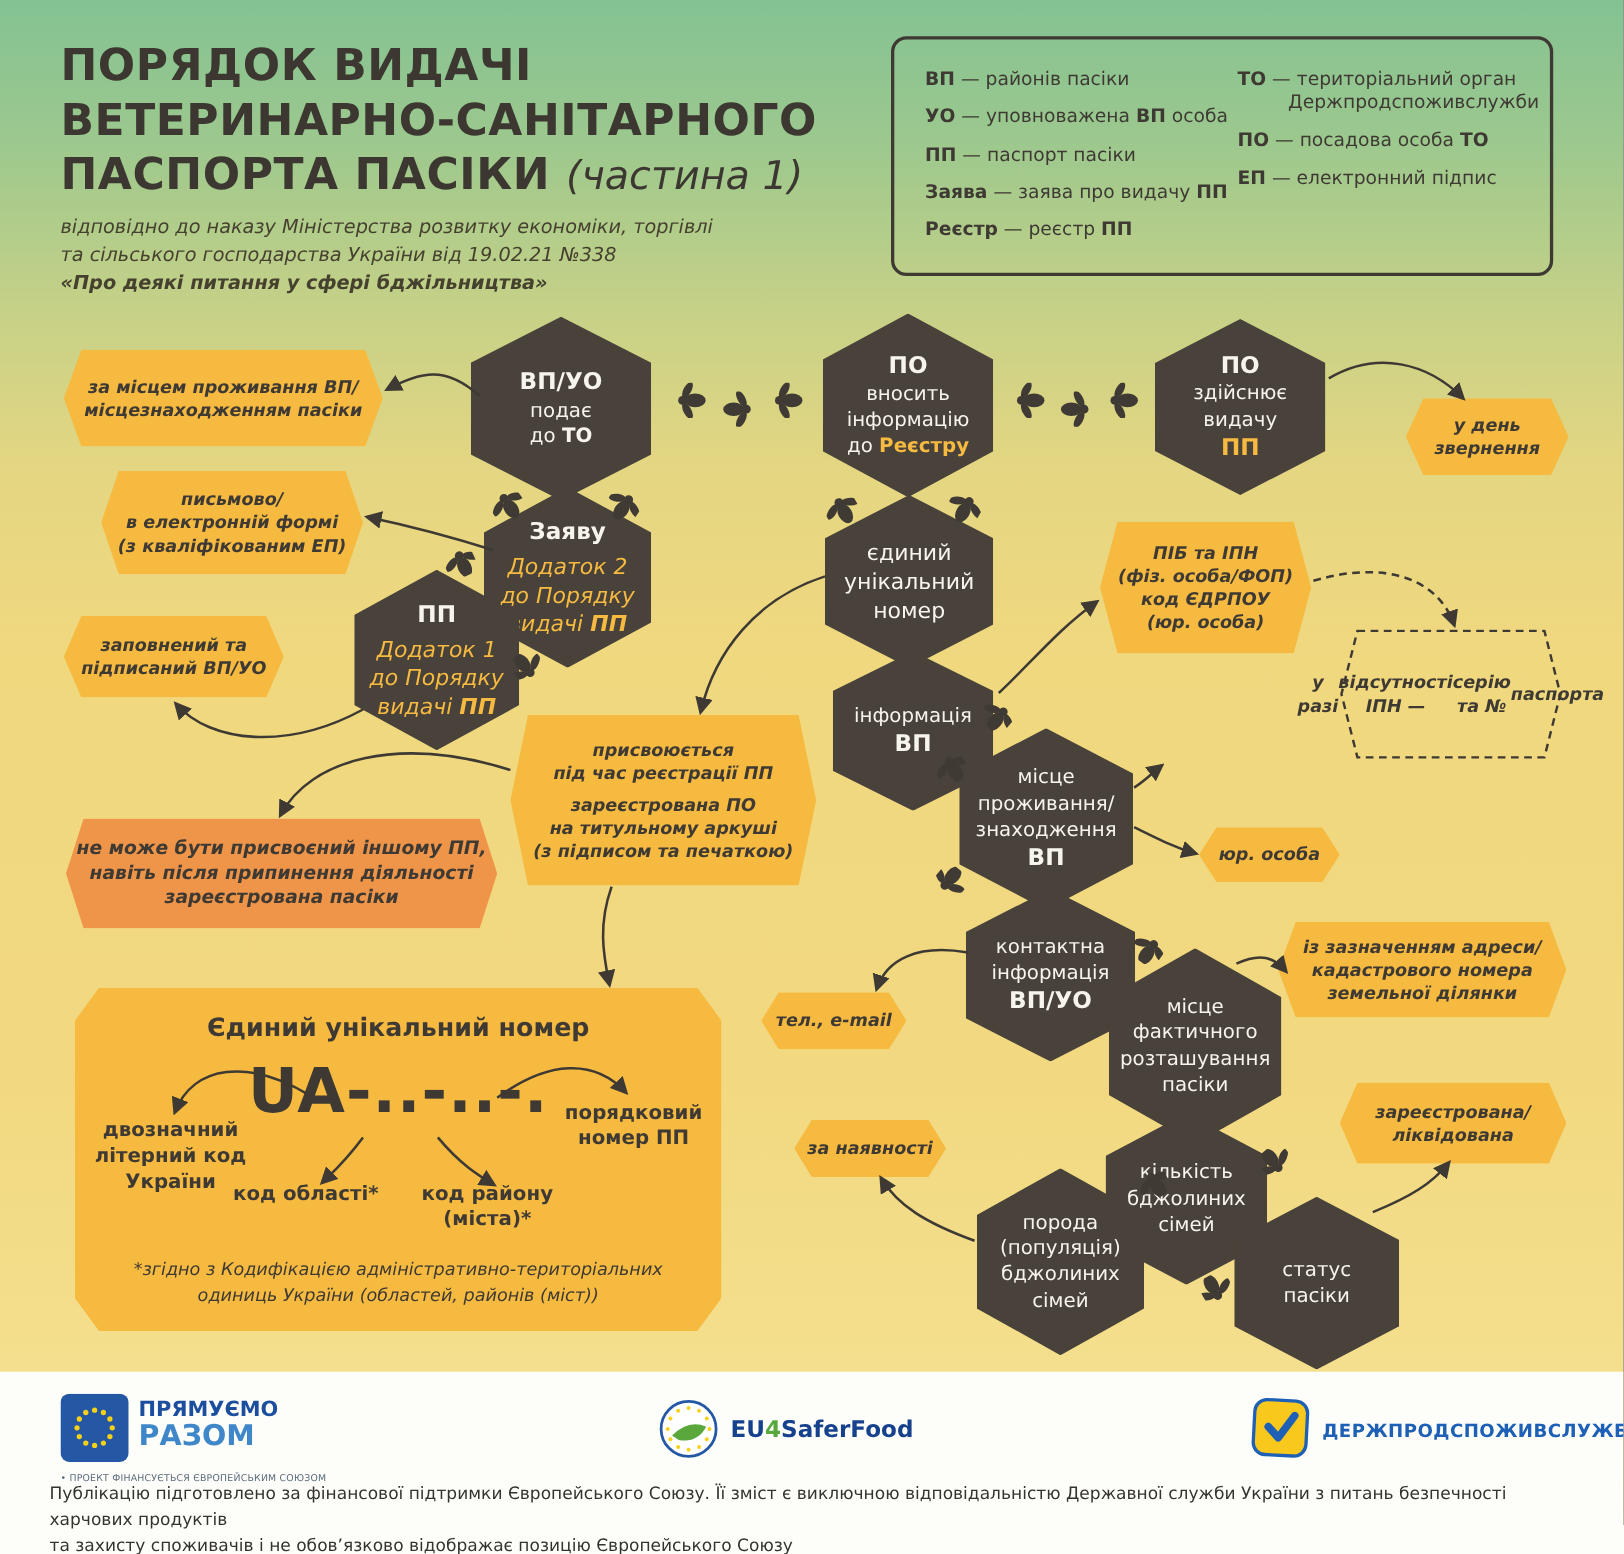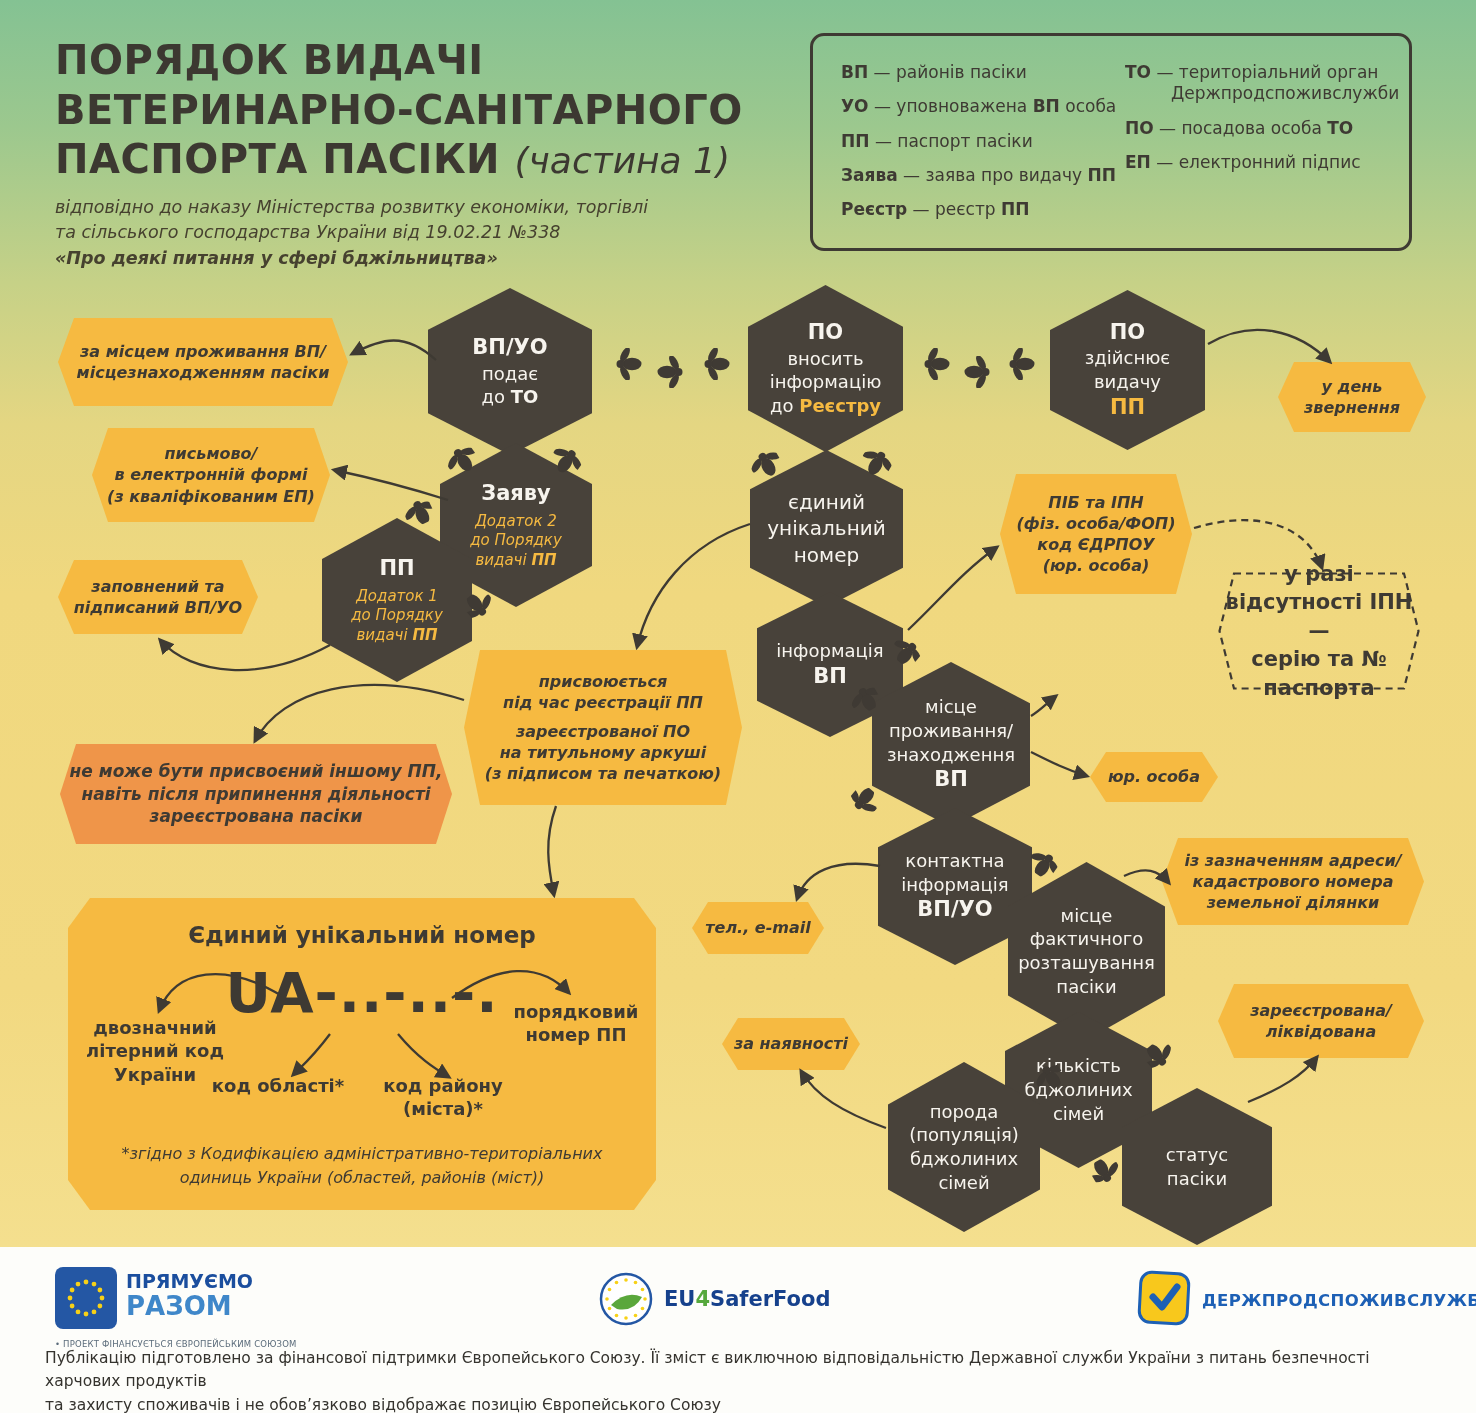--- a/index.html
+++ b/index.html
@@ -23,33 +23,33 @@
   
   .hex{
     position:absolute; background:#48423a; color:#f7f4ee; text-align:center;
     clip-path:polygon(50% 0,100% 25%,100% 75%,50% 100%,0 75%,0 25%);
     display:flex; flex-direction:column; align-items:center; justify-content:center;
     font-size:18px; line-height:1.32;
   }
   .hex .lg{ font-size:21px; font-weight:bold; }
   .hex .b{ font-weight:bold; }
   .acc{ color:#f6ba41; }
-  .hx-sub{ font-style:italic; color:#f6ba41; font-size:15px; line-height:1.3; }
+  .hx-sub{ font-style:italic; color:#f6ba41; font-size:20px; line-height:1.3; }
   
   .co{
     position:absolute; background:#f6ba41; color:#3e3a33; text-align:center;
     clip-path:polygon(16px 0,calc(100% - 16px) 0,100% 50%,calc(100% - 16px) 100%,16px 100%,0 50%);
     display:flex; flex-direction:column; align-items:center; justify-content:center;
     font-style:italic; font-weight:bold; font-size:16px; line-height:1.32;
   }
   .co.orange{ background:#ef9549; font-size:17px; }
   .co-gap{ height:8px; }
   .co-dashed-text{
-    position:absolute; display:flex; flex-direction:column; align-items:center; justify-content:center;
-    text-align:center; font-weight:bold; font-size:21px; line-height:1.35; color:#3e3a33;
+    position:absolute; display:flex; align-items:center; justify-content:center;
+    text-align:center; font-style:italic; font-weight:bold; font-size:16px; line-height:1.35; color:#3e3a33;
   }
   
   .bigbox{
     left:68px; top:898px; width:588px; height:312px; background:#f6ba41; color:#3e3a33;
     clip-path:polygon(22px 0,calc(100% - 22px) 0,100% 30px,100% calc(100% - 30px),calc(100% - 22px) 100%,22px 100%,0 calc(100% - 30px),0 30px);
   }
   .bb-title{ position:absolute; left:0; top:24px; width:100%; text-align:center; font-weight:bold; font-size:23px;}
   .bb-code{ position:absolute; left:0; top:62px; width:100%; text-align:center; font-weight:bold; font-size:56px; letter-spacing:1px;}
   .bb-lbl{ position:absolute; text-align:center; font-weight:bold; font-size:18px; line-height:1.3;}
   .bb-note{ position:absolute; left:20px; top:244px; width:548px; text-align:center; font-style:italic; font-size:16px; line-height:1.5;}
@@ -171,21 +171,21 @@
 
 
   <div class="co" style="left:1090px; top:752px; width:128px; height:50px;">
     <span>юр. особа</span>
   </div>
 
   <div class="co" style="left:464px; top:650px; width:278px; height:155px;">
     <span>присвоюється</span>
     <span>під час реєстрації ПП</span>
     <span class="co-gap"></span>
-    <span>зареєстрованої ПО</span>
+    <span>зареєстрована ПО</span>
     <span>на титульному аркуші</span>
     <span>(з підписом та печаткою)</span>
   </div>
 
   <div class="co orange" style="left:60px; top:744px; width:392px; height:100px;">
     <span>не може бути присвоєний іншому ПП,</span>
     <span>навіть після припинення діяльності</span>
     <span>зареєстрована пасіки</span>
   </div>
 

